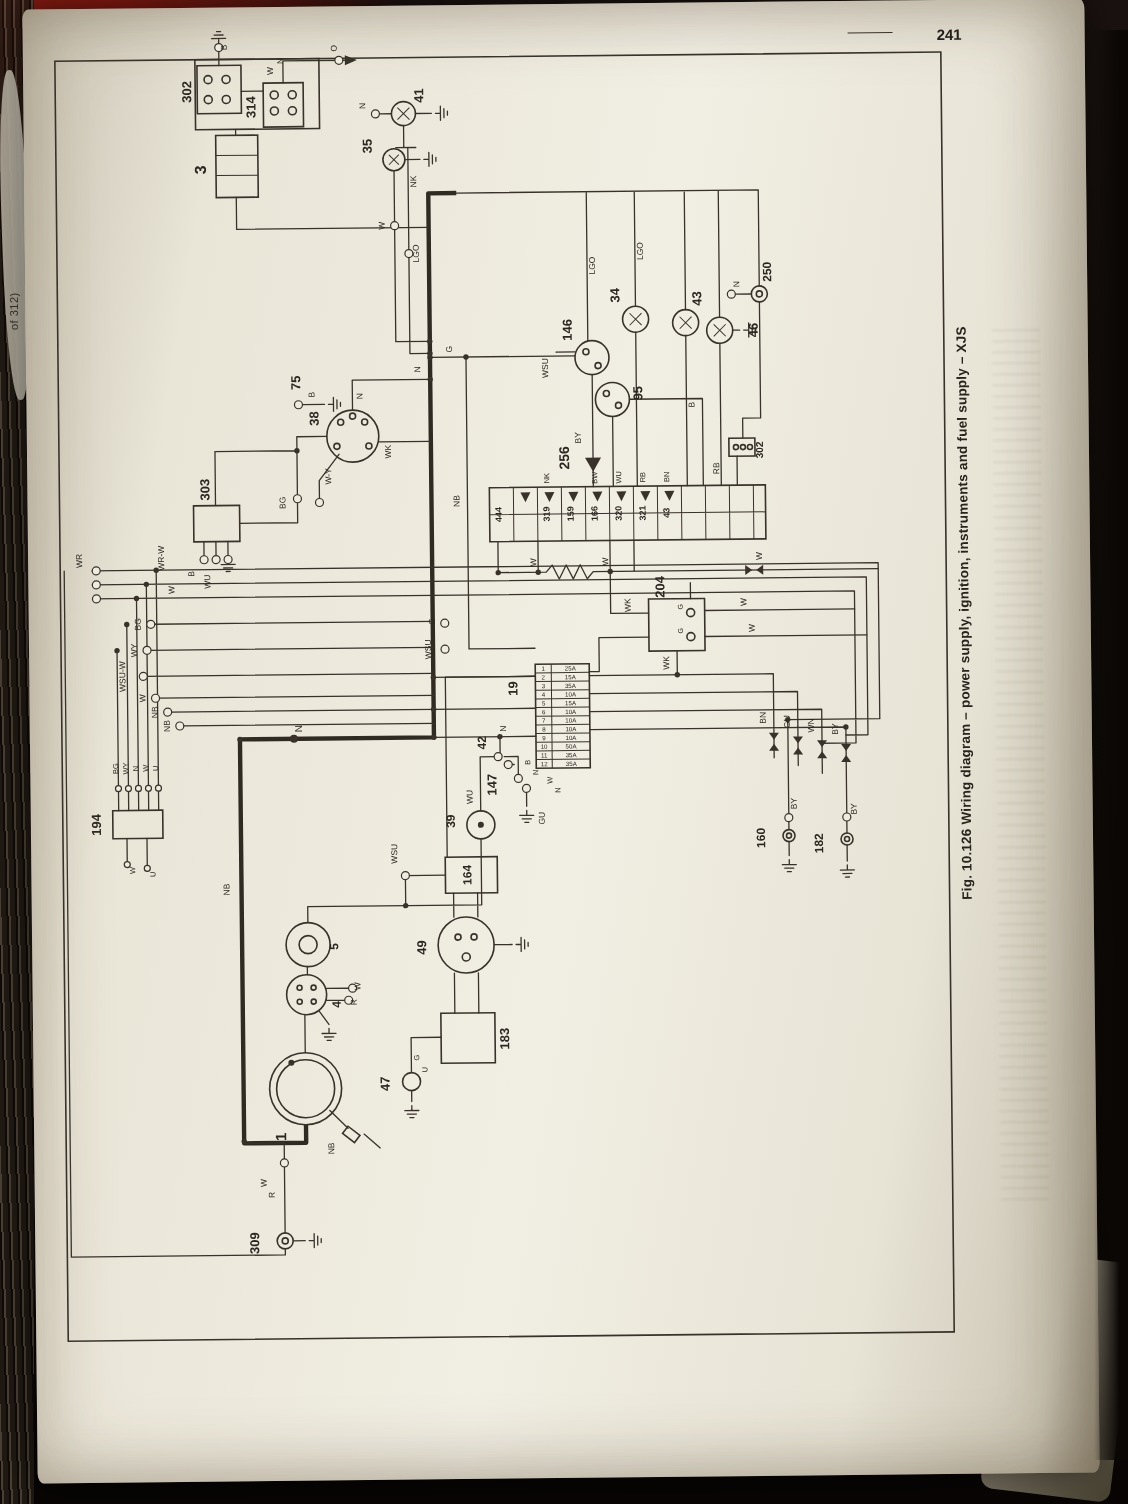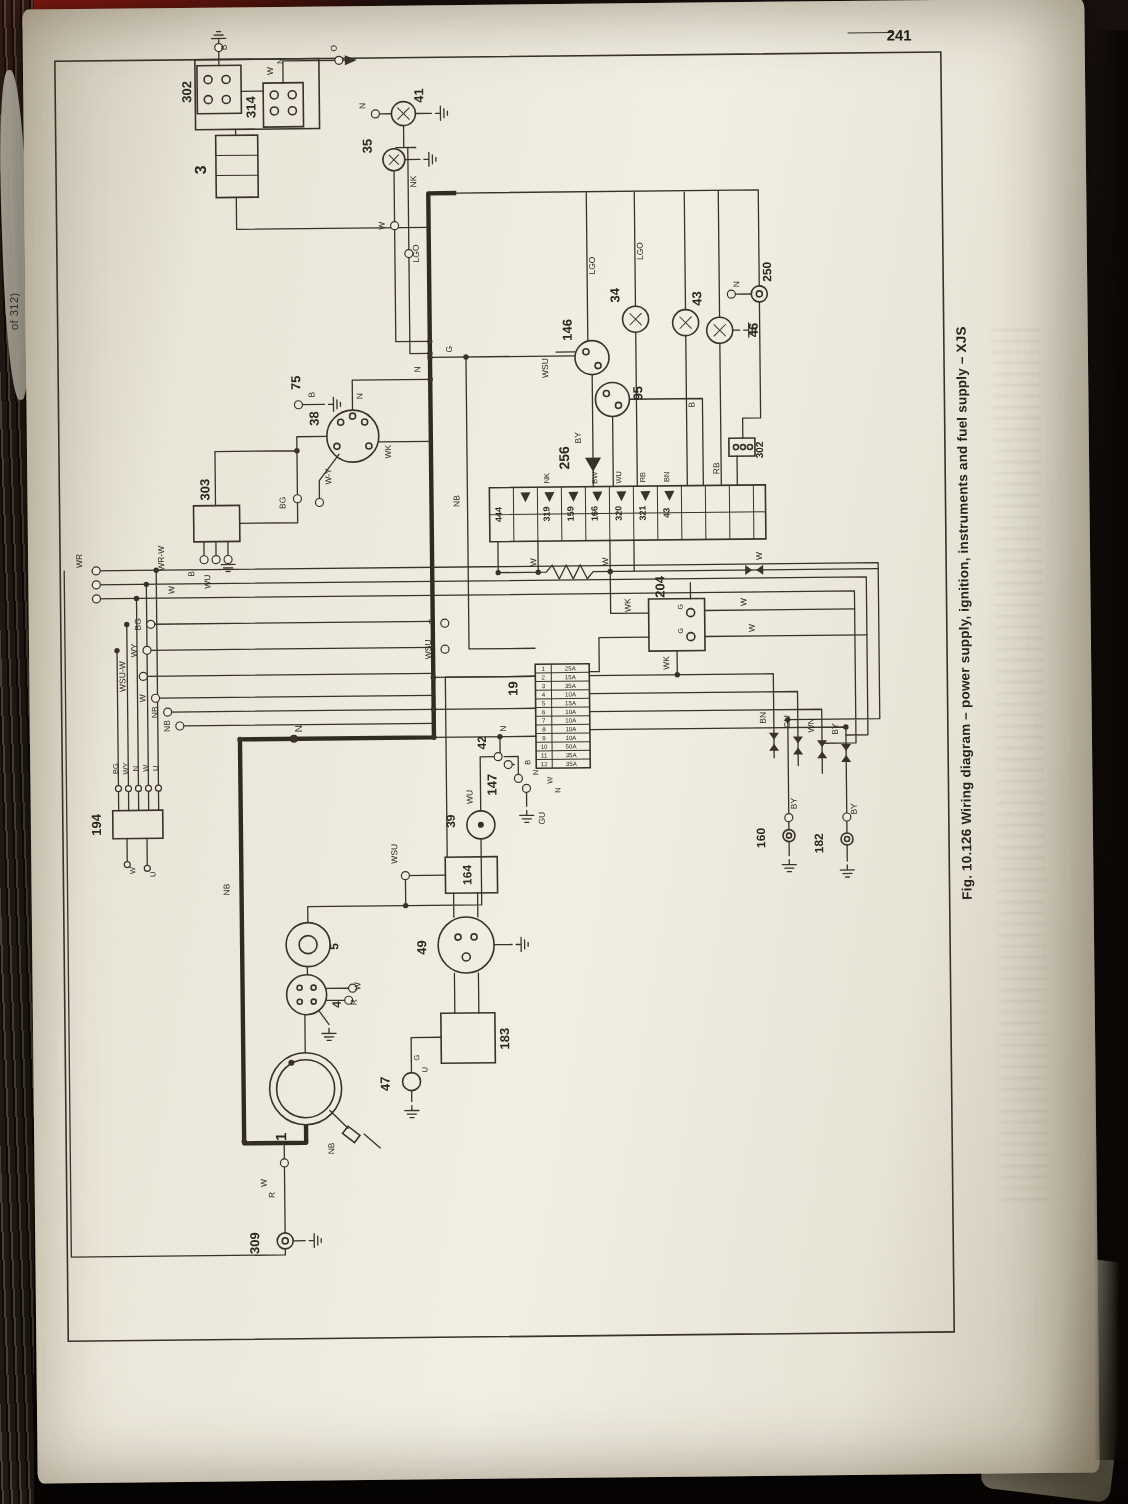--- a/index.html
+++ b/index.html
@@ -19,21 +19,21 @@
   .under-corner{position:absolute;right:4px;bottom:8px;width:130px;height:240px;
     background:linear-gradient(130deg,#b5ad9b,#7e7665 60%,#46402f);transform:rotate(7deg);border-radius:12px;}
   .side-curl{position:absolute;right:0;top:30px;width:34px;height:1430px;
     background:linear-gradient(90deg,rgba(0,0,0,0),#0a0705 75%);}
   .page{position:absolute;left:30px;top:4px;width:1062px;height:1474px;
     background:linear-gradient(100deg,#c9c3b2,#e9e5d7 16%,#f1eee3 52%,#e7e3d5 80%,#ccc6b5 95%,#a59d8a);
     border-radius:6px/10px;transform:rotate(-0.6deg);
     box-shadow:0 0 42px rgba(0,0,0,.6), inset 0 0 90px rgba(90,70,40,.16), inset -34px 0 64px rgba(70,55,35,.28), inset 22px 0 50px rgba(120,100,70,.12);
     overflow:hidden;}
   .page svg{position:absolute;left:-30px;top:-4px;width:1128px;height:1504px;}
-  .page-number{position:absolute;left:864px;top:26px;font-weight:bold;font-size:15px;color:#23201b;}
+  .page-number{position:absolute;left:914px;top:26px;font-weight:bold;font-size:15px;color:#23201b;}
   .caption{position:absolute;left:928px;top:288px;height:650px;width:26px;writing-mode:vertical-rl;transform:rotate(180deg);
     font-weight:bold;font-size:13.5px;color:#28241d;text-align:center;letter-spacing:.2px;}
   .ghost-text{position:absolute;left:966px;top:330px;width:48px;height:880px;
     background:repeating-linear-gradient(to bottom, rgba(60,50,40,.16) 0 2px, rgba(0,0,0,0) 2px 11px);
     filter:blur(1px);opacity:.45;}
   .w{stroke:#38322a;stroke-width:1.3;fill:none;stroke-linecap:round;stroke-linejoin:round;}
   .wt{stroke:#2f2a22;stroke-width:4.4;fill:none;stroke-linejoin:round;}
   .cmp{stroke:#38322a;stroke-width:1.6;fill:none;}
   .thin{stroke:#38322a;stroke-width:1;fill:none;}
   .ink{fill:#38322a;stroke:none;}

